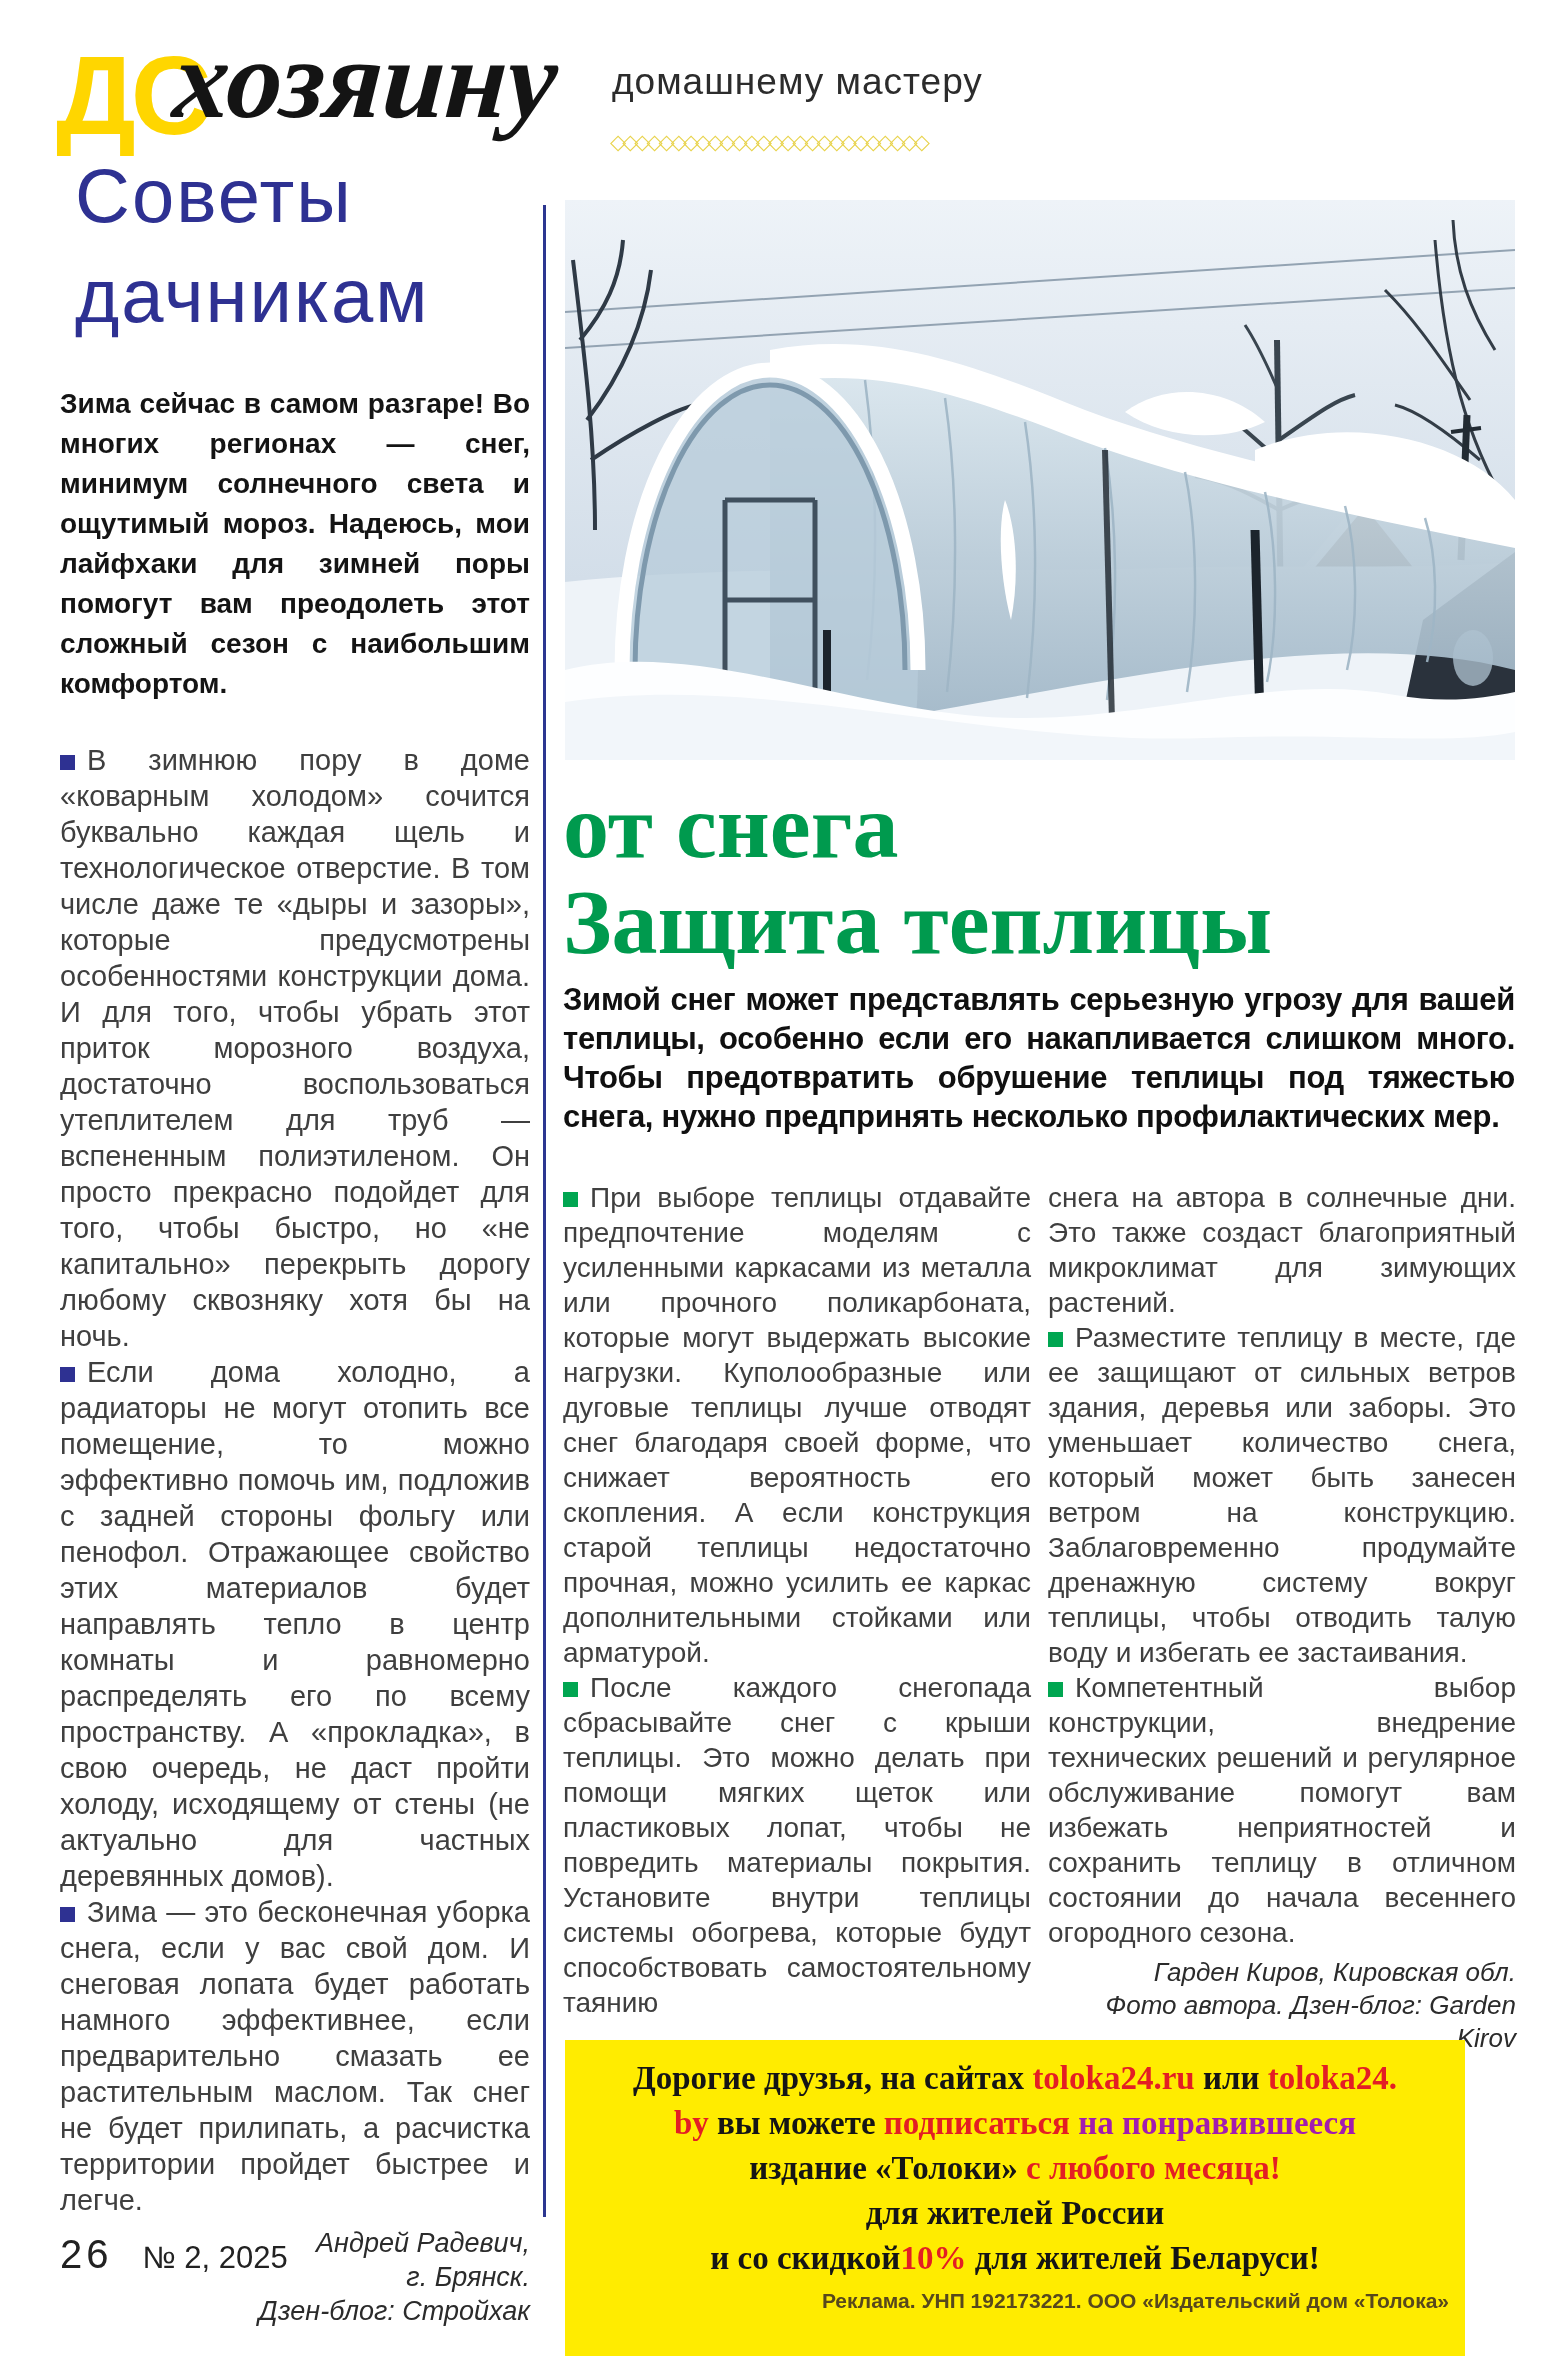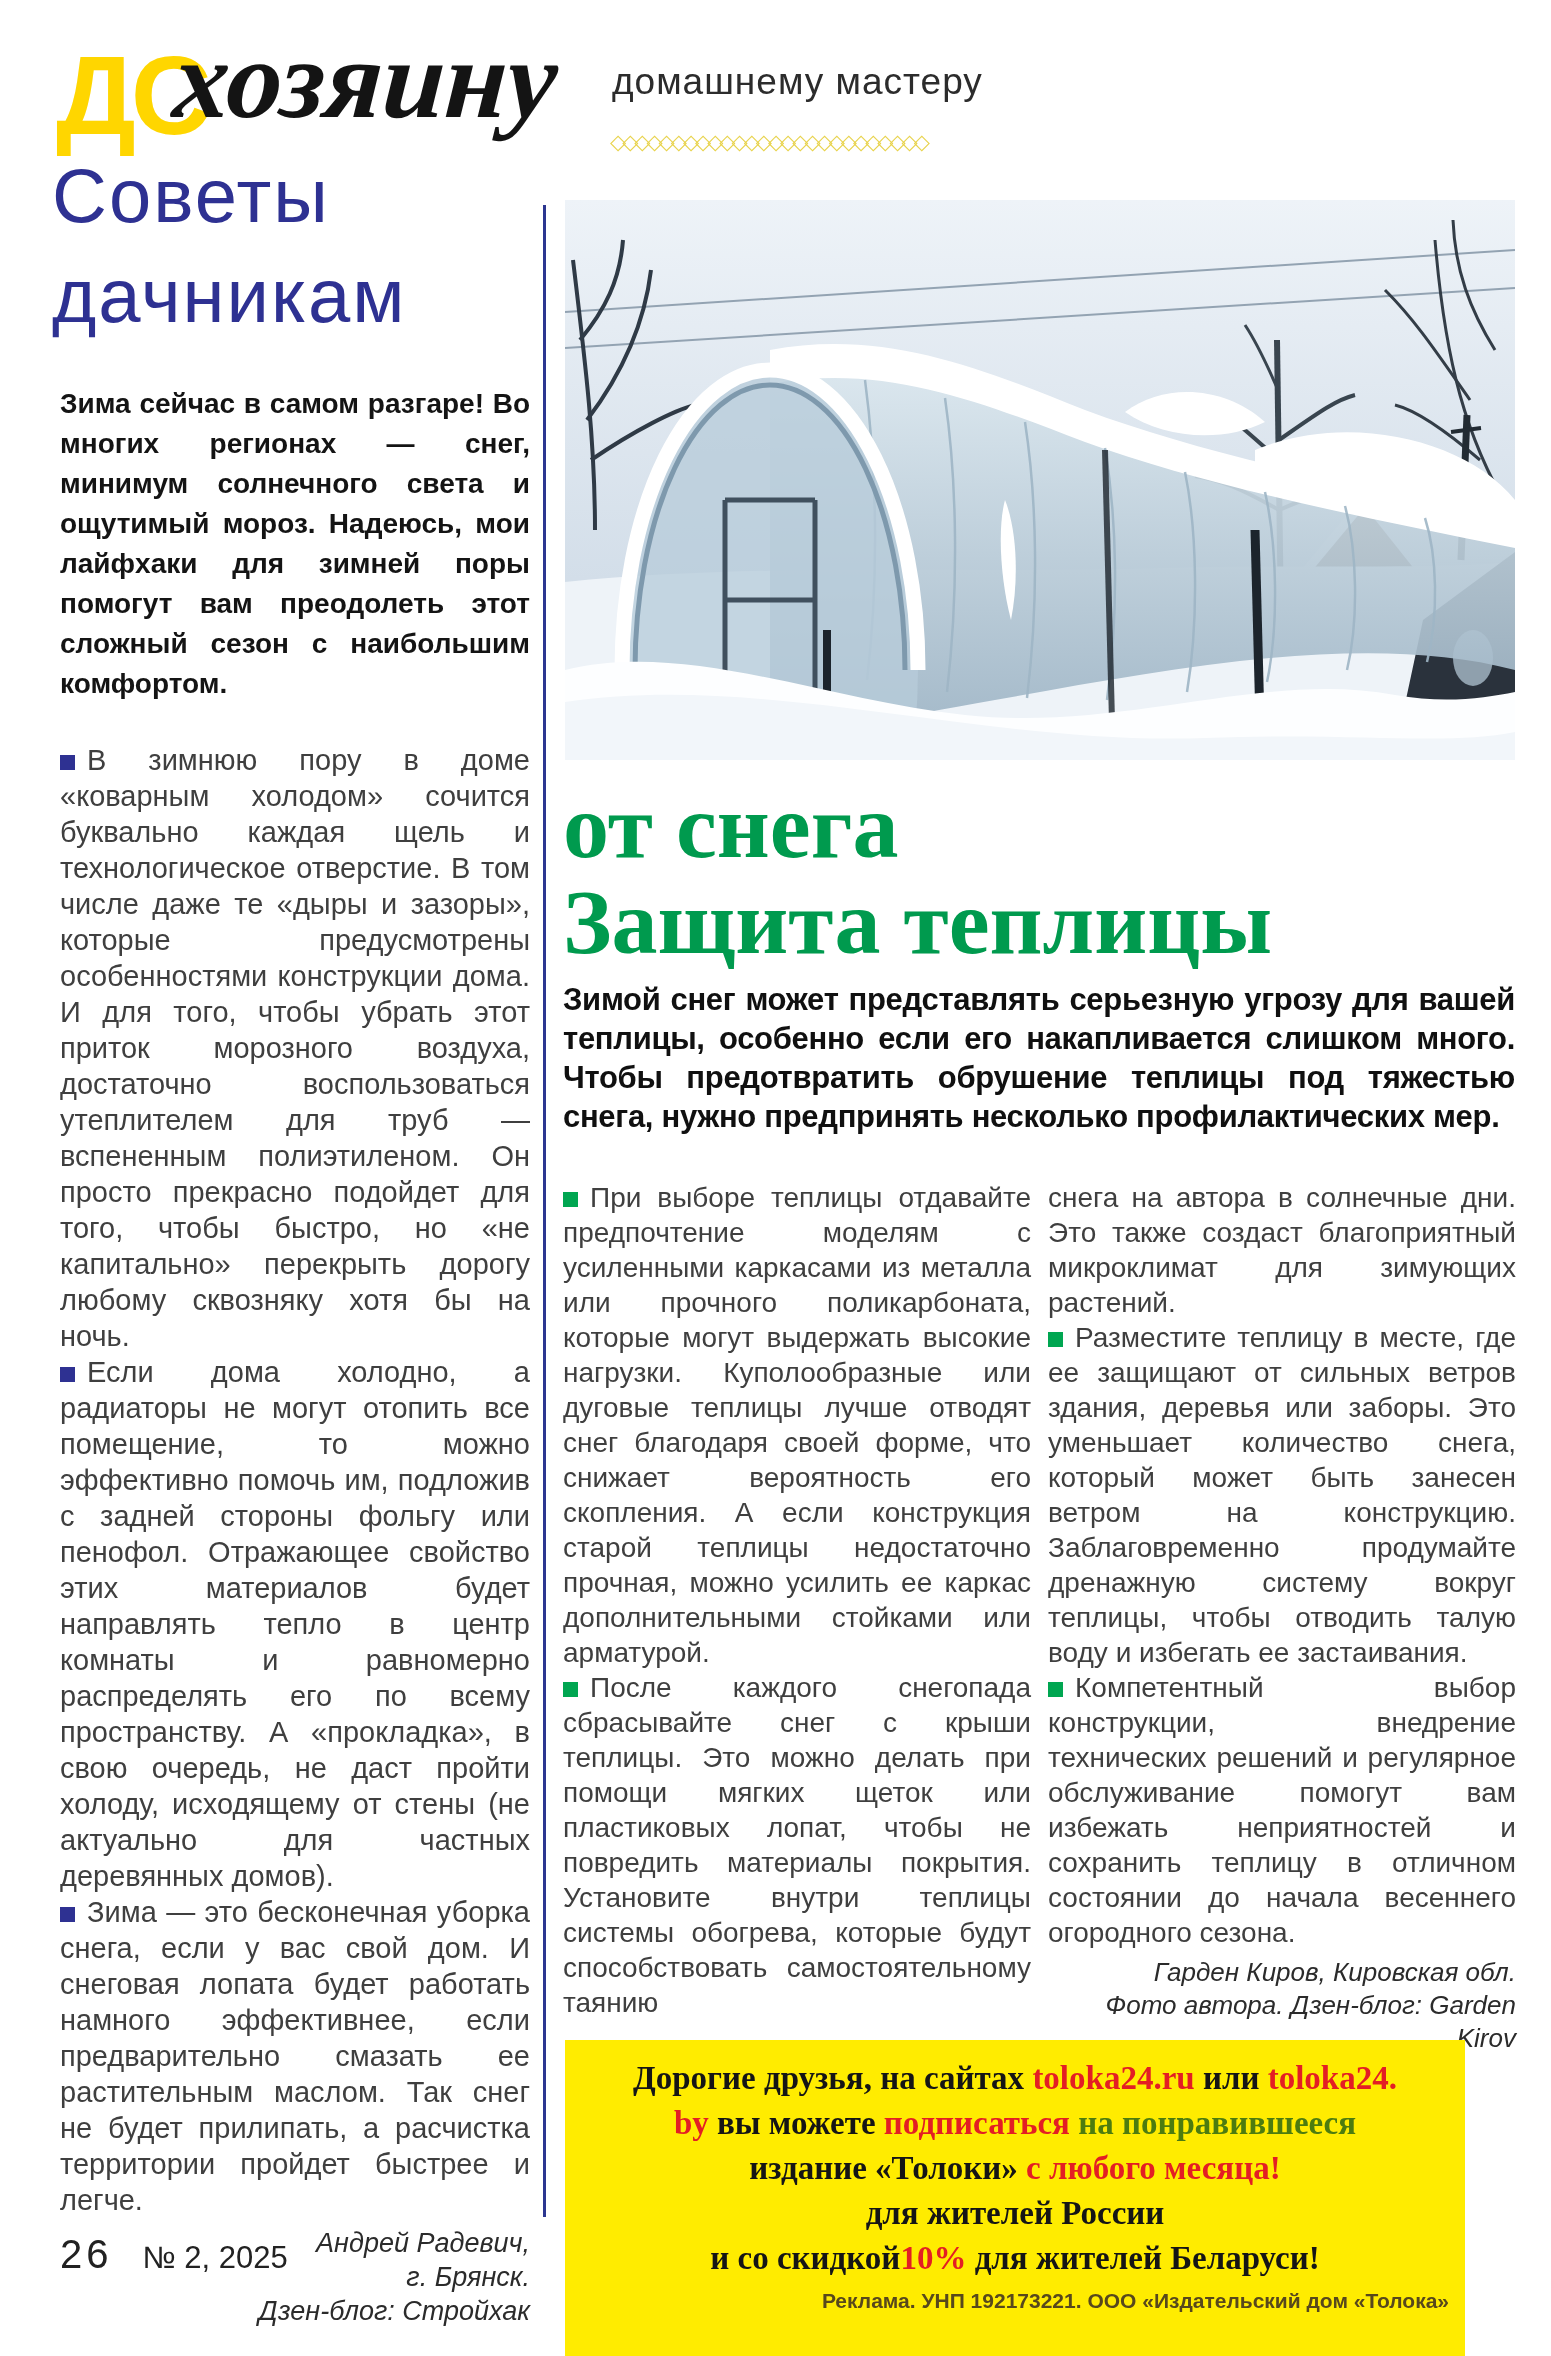--- a/index.html
+++ b/index.html
@@ -13,21 +13,21 @@
   
   .logo-ds{left:56px;top:40px;font-size:112px;line-height:112px;font-weight:bold;
     letter-spacing:-5px;color:#ffd600;}
   .brand-script{left:174px;top:14px;font-size:112px;line-height:130px;
     font-family:"Liberation Serif","DejaVu Serif",serif;font-style:italic;font-weight:bold;
     color:#141414;transform:skewX(-4deg);}
   .brand-sub{left:612px;top:62px;font-size:37px;line-height:40px;color:#2c2c2c;letter-spacing:1px;}
   .diamond-row{left:610px;top:130px;font-size:21px;letter-spacing:-4px;color:#e8d34d;}
 
   
-  .left-title{left:52px;top:146px;width:480px;font-size:76px;line-height:100px;
+  .left-title{left:75px;top:146px;width:480px;font-size:76px;line-height:100px;
     color:#2e3192;letter-spacing:2px;font-weight:400;}
   .left-intro{left:60px;top:384px;width:470px;font-size:28px;line-height:40px;
     font-weight:bold;color:#141414;text-align:justify;}
   .left-body{left:60px;top:742px;width:470px;font-size:29px;line-height:36px;
     color:#3f3f3f;text-align:justify;}
   .left-body p,.main-colbody p{margin:0;}
   .bullet{display:inline-block;width:15px;height:15px;margin-right:12px;vertical-align:baseline;}
   .bullet.blue{background:#2e3192;}
   .bullet.green{background:#00a651;}
   .signature{margin-top:8px;text-align:right;font-style:italic;font-size:27px;
@@ -182,21 +182,21 @@
     <p><span class="bullet green"></span><span>Разместите теплицу в месте, где ее защищают от сильных ветров здания, деревья или заборы. Это уменьшает количество снега, который может быть занесен ветром на конструкцию. Заблаговременно продумайте дренажную систему вокруг теплицы, чтобы отводить талую воду и избегать ее застаивания.</span></p>
     <p><span class="bullet green"></span><span>Компетентный выбор конструкции, внедрение технических решений и регулярное обслуживание помогут вам избежать неприятностей и сохранить теплицу в отличном состоянии до начала весеннего огородного сезона.</span></p>
     <div class="main-signature">
       <div>Гарден Киров, Кировская обл.</div>
       <div>Фото автора. Дзен-блог: Garden Kirov</div>
     </div>
   </div>
 
   <div class="abs ad-box">
     <div class="ad-line"><span style="color: rgb(21, 21, 21);">Дорогие друзья, на сайтах </span><span style="color: rgb(227, 30, 36);">toloka24.ru</span><span style="color: rgb(21, 21, 21);"> или </span><span style="color: rgb(227, 30, 36);">toloka24.</span></div>
-    <div class="ad-line"><span style="color: rgb(227, 30, 36);">by</span><span style="color: rgb(21, 21, 21);"> вы можете </span><span style="color: rgb(227, 30, 36);">подписаться</span><span style="color: #4d7c0f;"> на понравившееся</span></div>
+    <div class="ad-line"><span style="color: rgb(227, 30, 36);">by</span><span style="color: rgb(21, 21, 21);"> вы можете </span><span style="color: rgb(227, 30, 36);">подписаться</span><span style="color: #a21caf;"> на понравившееся</span></div>
     <div class="ad-line"><span style="color: rgb(21, 21, 21);">издание «Толоки» </span><span style="color: rgb(227, 30, 36);">с любого месяца!</span></div>
     <div class="ad-line"><span style="color: rgb(21, 21, 21);">для жителей России</span></div>
     <div class="ad-line"><span style="color: rgb(21, 21, 21);">и со скидкой</span><span style="color: rgb(227, 30, 36);">10%</span><span style="color: rgb(21, 21, 21);"> для жителей Беларуси!</span></div>
     <div class="ad-legal">Реклама. УНП 192173221. ООО «Издательский дом «Толока»</div>
   </div>
 
   <div class="abs page-footer">
     <span class="footer-num">26</span><span class="footer-issue">№ 2, 2025</span>
   </div>
 

